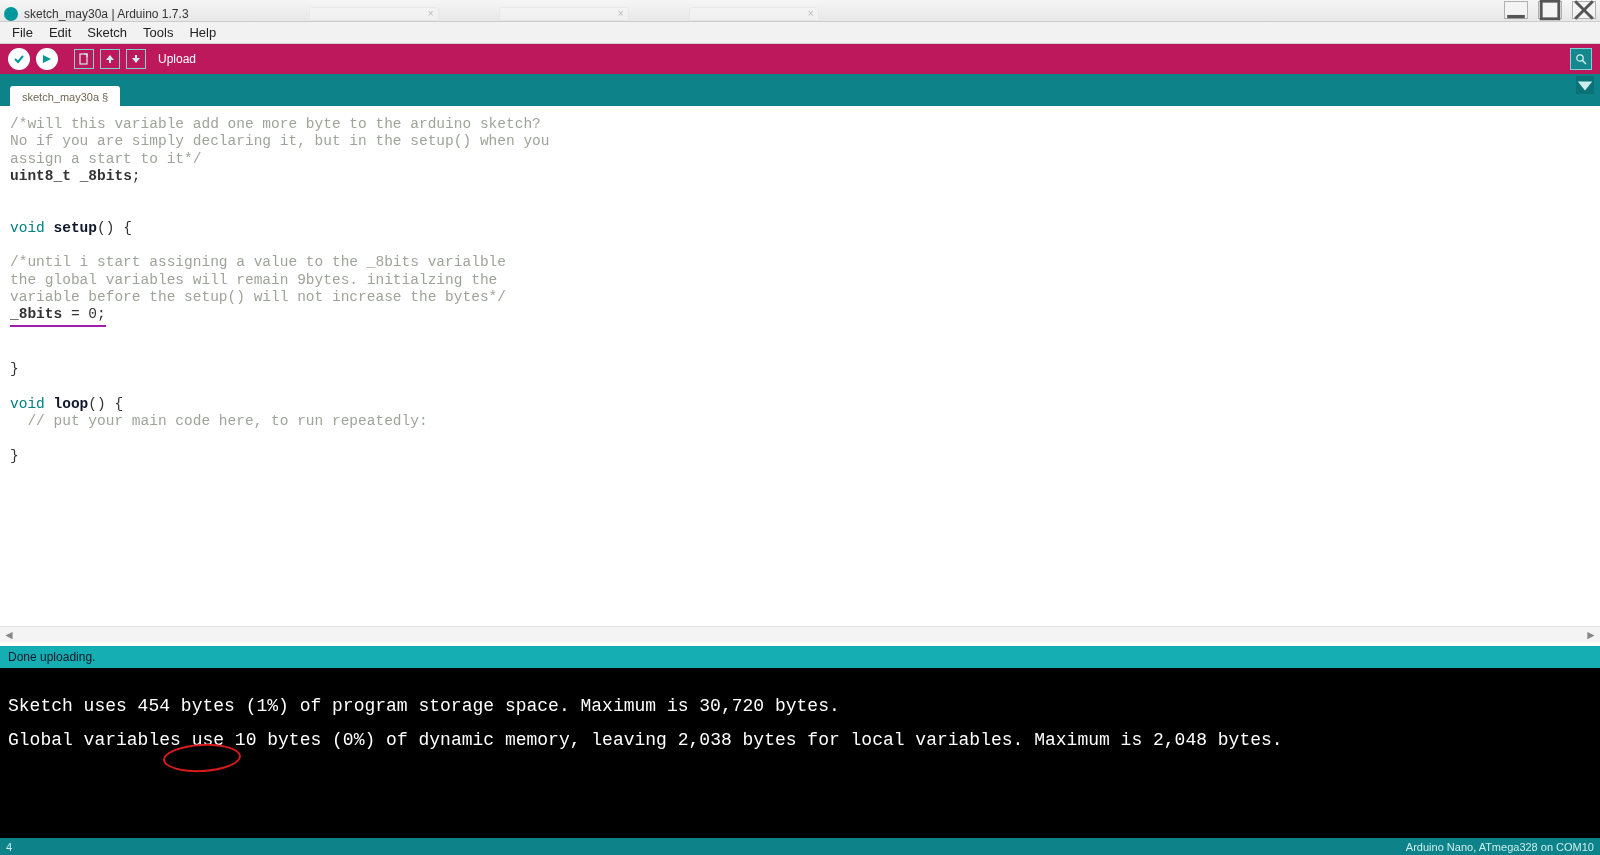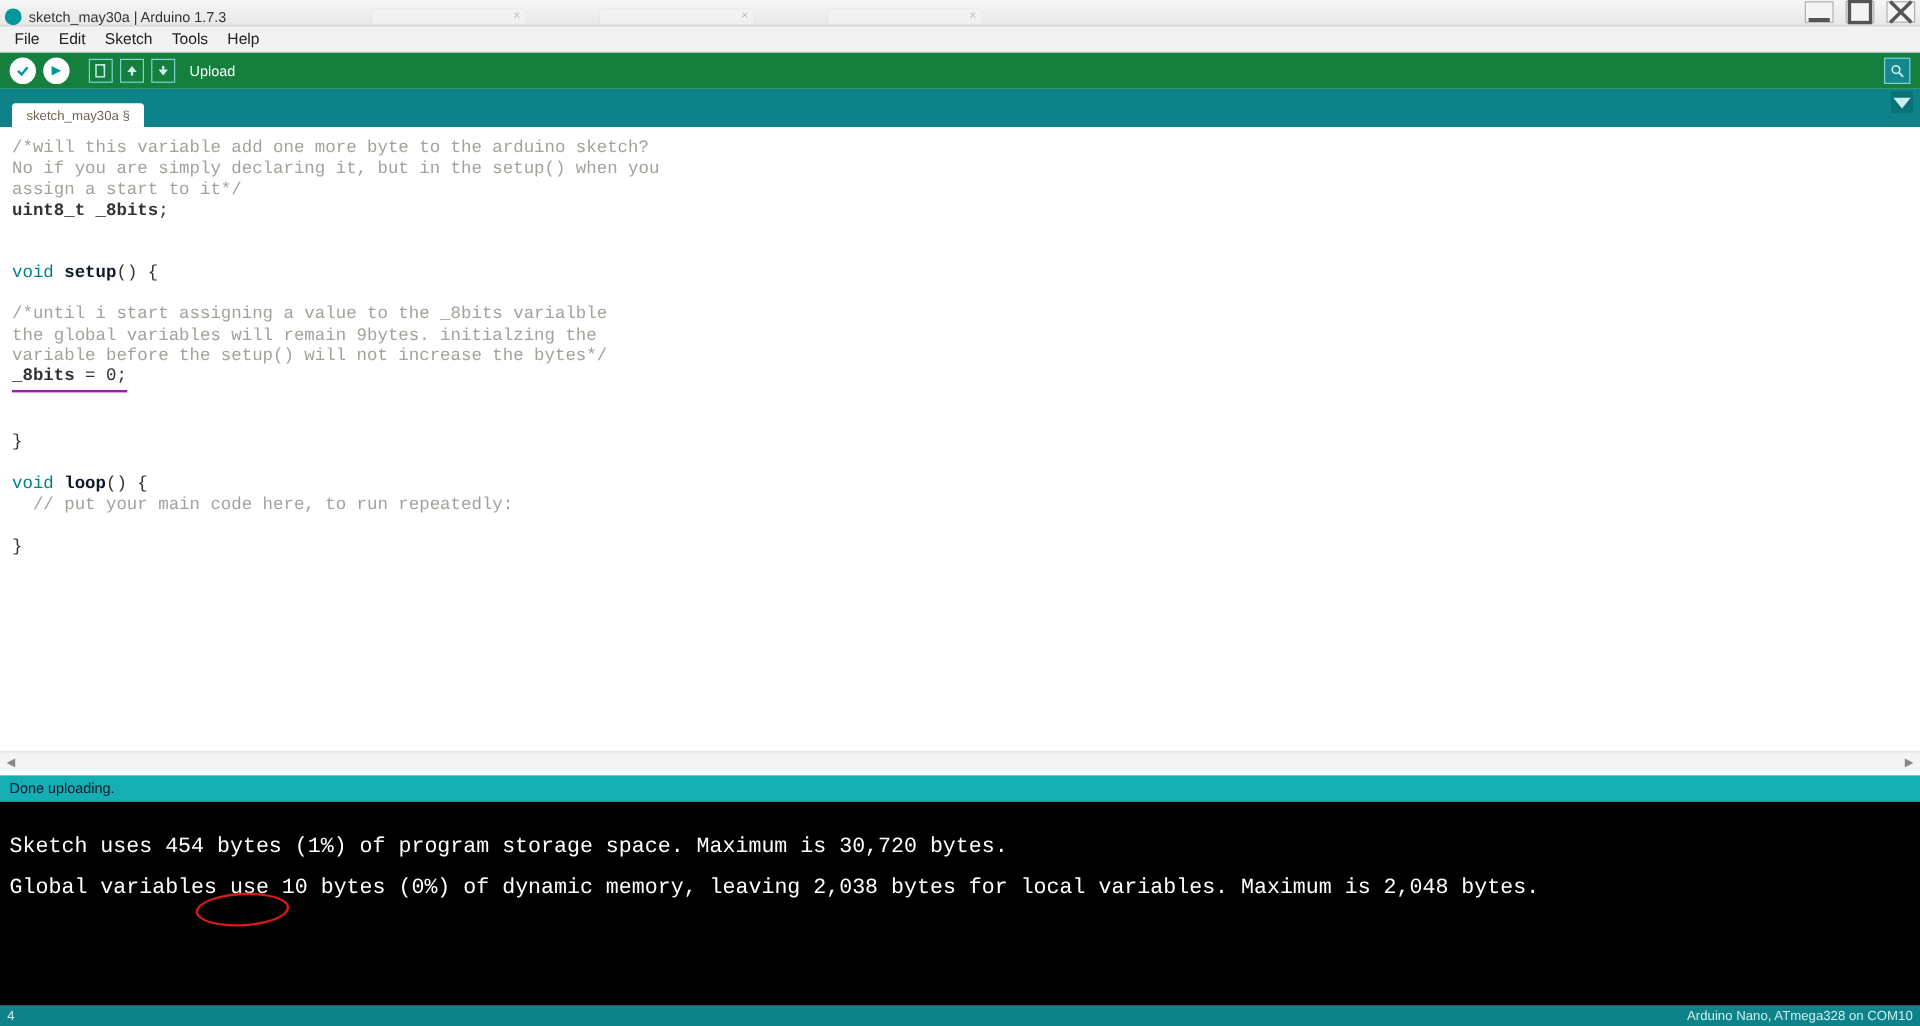--- a/index.html
+++ b/index.html
@@ -12,21 +12,21 @@
   .titlebar .win-btn { width: 24px; height: 18px; border:1px solid #b0b0b0; background:#f4f4f4; display:flex; align-items:center; justify-content:center; font-size:12px; color:#555; }
   .titlebar .ghost-tabs { display:flex; gap:60px; margin-left:120px; }
   .titlebar .ghost-tab { width:130px; height:14px; background:#f6f6f6; border:1px solid #e5e5e5; border-radius:3px 3px 0 0; position:relative; filter: blur(0.5px); opacity:0.6;}
   .titlebar .ghost-tab .gx { position:absolute; right:4px; top:0; font-size:10px; color:#999;}
   
   
   .menubar { height: 22px; background:#f2f2f2; display:flex; align-items:center; padding:0 6px; font-size:13px; color:#222; border-bottom:1px solid #d0d0d0; gap:4px;}
   .menubar .menu-item { padding: 2px 6px; }
 
   
-  .toolbar { height: 30px; background:#15803d; display:flex; align-items:center; padding:0 8px; gap:6px; position:relative;}
+  .toolbar { height: 30px; background:#be185d; display:flex; align-items:center; padding:0 8px; gap:6px; position:relative;}
   .tool-btn { width:22px; height:22px; border-radius:50%; background:#fff; display:flex; align-items:center; justify-content:center; color:#00979c; font-size:13px; }
   .tool-btn svg { width:12px; height:12px; }
   .tool-sq { width:20px; height:20px; border:1px solid #7fd1d3; display:flex; align-items:center; justify-content:center; color:#cdeeee; font-size:12px;}
   .tool-sq svg { width:12px; height:12px; }
   .toolbar .upload-label { color:#fff; font-size:12px; margin-left:6px; }
   .toolbar .serial-btn { position:absolute; right:8px; width:22px; height:22px; background:#14888c; border:1px solid #7fd1d3; display:flex; align-items:center; justify-content:center;}
   .toolbar .serial-btn svg { width:12px; height:12px; }
 
   
   .tabstrip { height:32px; background:#0d8288; display:flex; align-items:flex-end; padding-left:10px; position:relative;}

